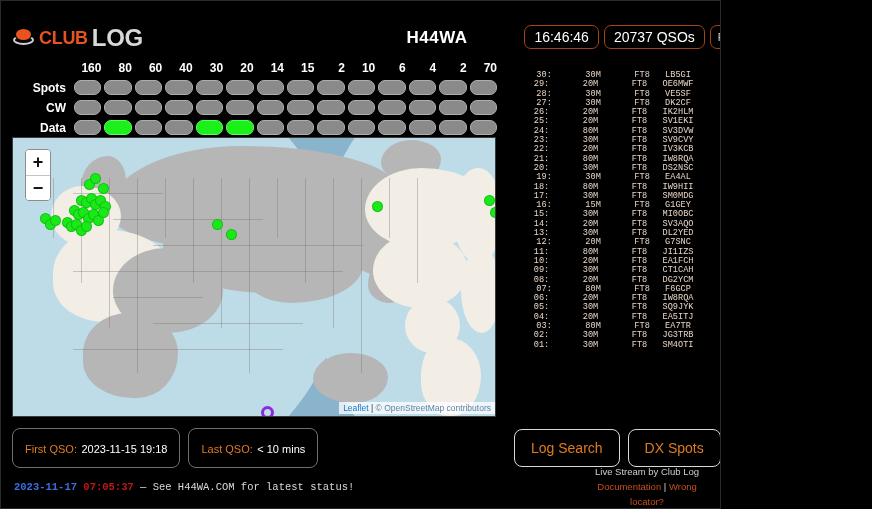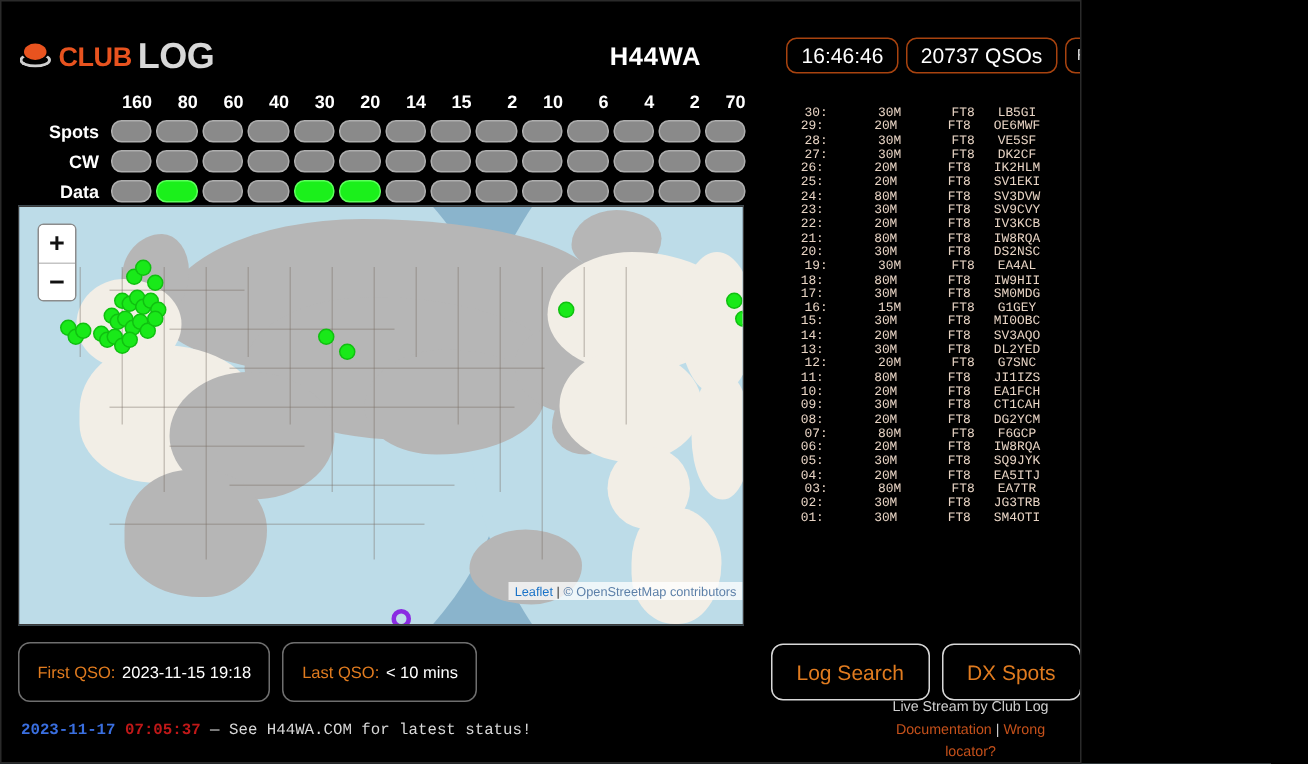--- a/index.html
+++ b/index.html
@@ -151,21 +151,21 @@
   .zoom-btn {
     height: 25px; line-height: 25px;
     text-align: center;
     color: #111; font-size: 18px; font-weight: bold;
     background: #fff; cursor: pointer;
     font-family: "Liberation Sans", sans-serif;
   }
   .zoom-btn + .zoom-btn { border-top: 1px solid #c4c4c4; }
 
   .attribution {
-    position: absolute; right: 0; bottom: 16px;
+    position: absolute; right: 0; bottom: 2px;
     background: rgba(255,255,255,.75);
     color: #333; font-size: 8.5px;
     padding: 1px 4px;
     z-index: 30;
     font-family: "Liberation Sans", sans-serif;
   }
   .attribution .lf { color: #1a73c8; }
   .attribution .om { color: #5b7fa8; }
 
   

